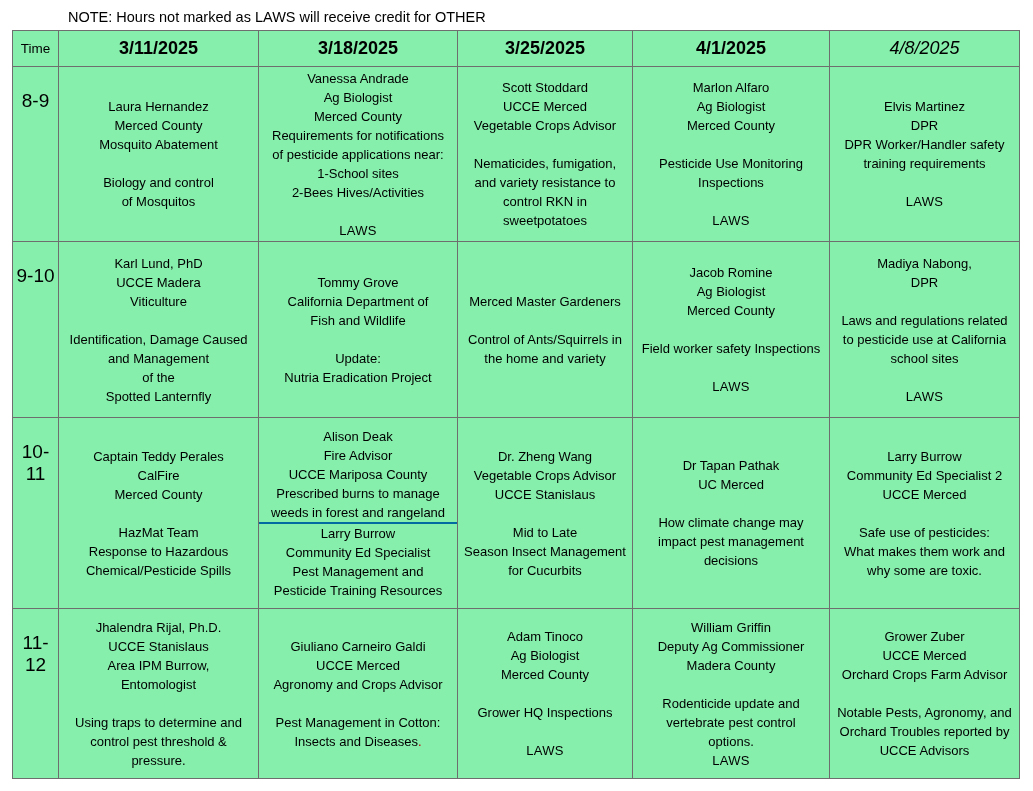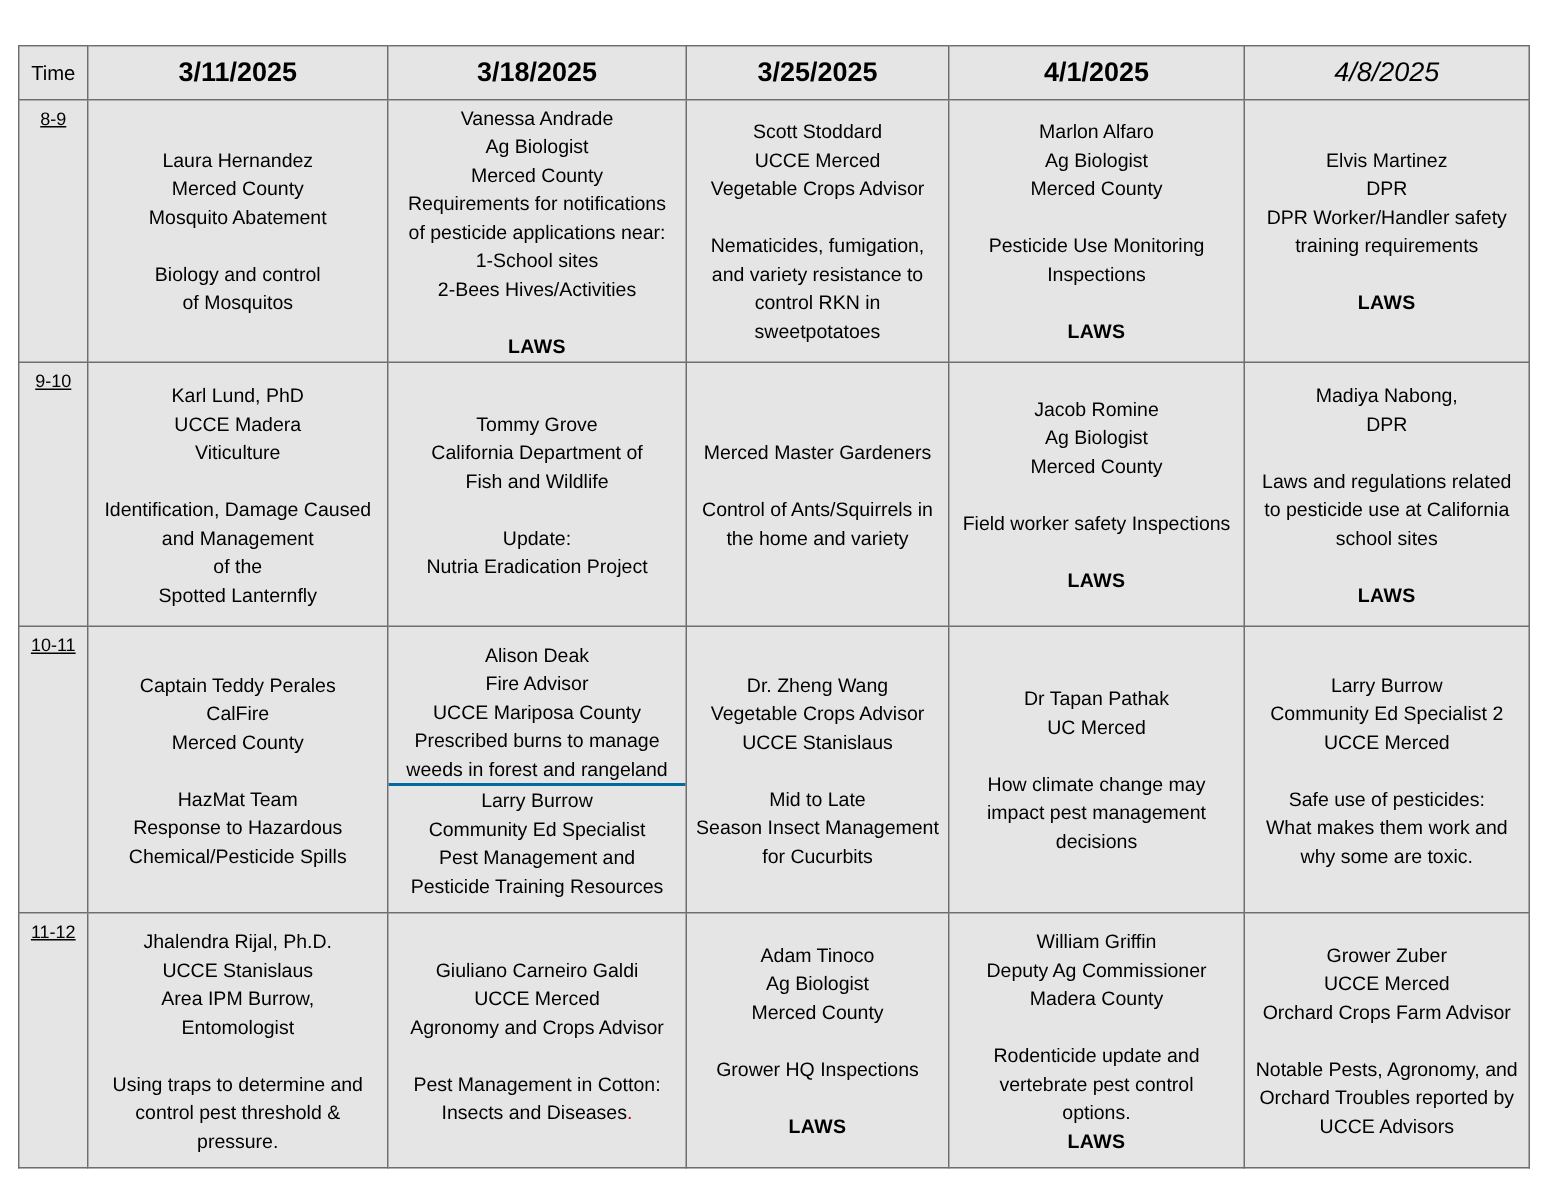--- a/index.html
+++ b/index.html
@@ -7,35 +7,36 @@
     width:1033px;height:791px;background:#ffffff;color:#000;
     font-family:"Liberation Sans","DejaVu Sans",sans-serif;
     overflow:hidden;
   }
   .topbar{
     display:flex;justify-content:space-between;align-items:flex-end;
     box-sizing:border-box;height:30px;padding:0 26px 5px 68px;
     font-size:14.5px;
   }
   table{border-collapse:collapse;margin-left:12px;table-layout:fixed;}
-  th,td{border:1px solid var(--border,#6e6e6e);padding:0;background:#e5e5e5;margin-top:44px;}
+  th,td{border:1px solid var(--border,#6e6e6e);padding:0;background:#86efac;margin-top:44px;}
   th{height:35px;font-size:18px;font-weight:bold;text-align:center;}
   th.normal{font-weight:400;font-style:italic;}
   th.time-h{font-weight:400;font-size:13.5px;}
   td{vertical-align:middle;text-align:center;font-size:13px;}
-  td.time-cell{vertical-align:top;padding-top:5px;font-size:12px;text-decoration:underline;}
+  td.time-cell{vertical-align:top;padding-top:23px;font-size:19px;}
   .ln{line-height:19px;white-space:nowrap;}
-  .ln.b{font-weight:bold;letter-spacing:.3px;text-align:center;}
+  .ln.b{font-weight:normal;letter-spacing:.3px;text-align:center;}
   .divider-below{border-bottom:2px solid #0369a1;}
   .red{color:var(--red,#c00000);}
 </style>
 </head>
 <body style="--red: #c00000; --border: #6e6e6e;">
 
 <div class="topbar">
+  <div class="note">NOTE: Hours not marked as LAWS will receive credit for OTHER</div>
 </div>
 
 <table>
     <colgroup>
       <col style="width: 46px;">
       <col style="width: 200px;">
       <col style="width: 199px;">
       <col style="width: 175px;">
       <col style="width: 197px;">
       <col style="width: 190px;">

